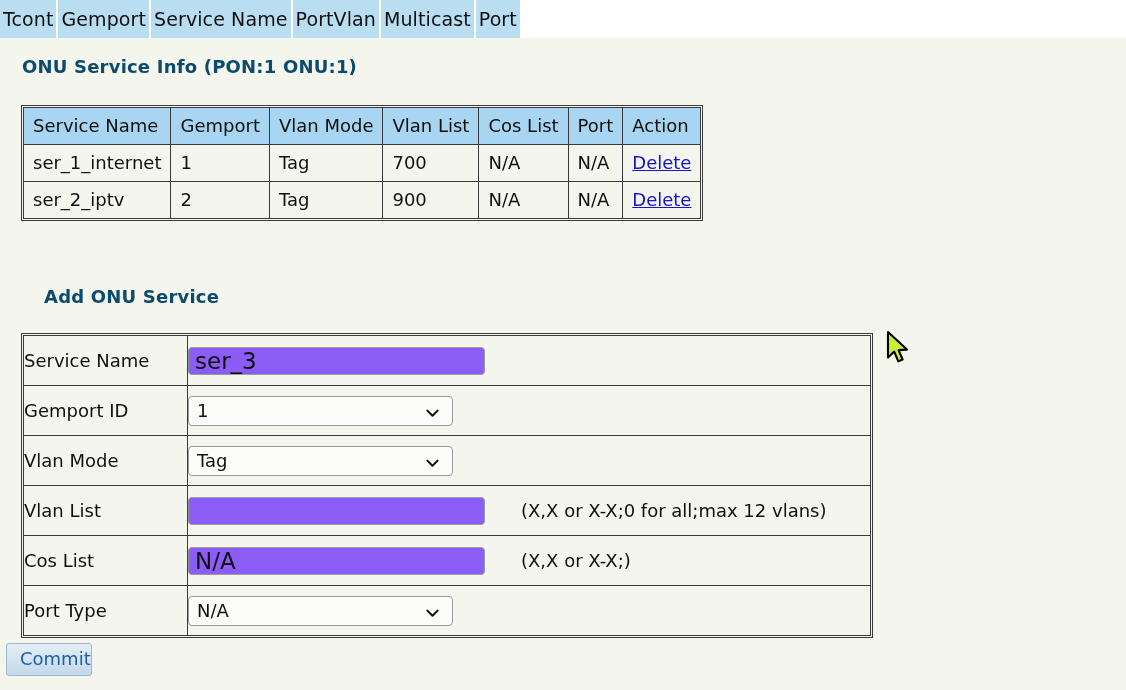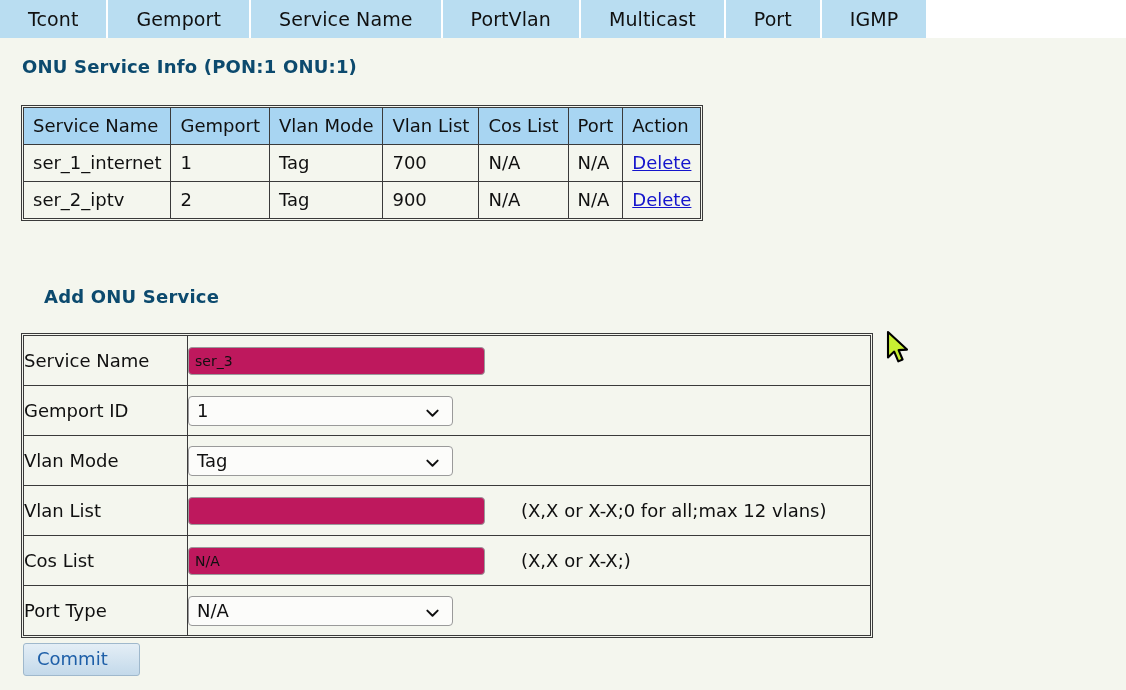--- a/index.html
+++ b/index.html
@@ -24,21 +24,21 @@
     align-items: stretch;
   }
   .tab {
     background: #b9ddf1;
     color: #101010;
     font-size: 19px;
     display: flex;
     align-items: center;
     justify-content: center;
     box-sizing: border-box;
-    padding: 0 28px;
+    padding: 0 3px;
     margin-right: 2px;
     white-space: nowrap;
     letter-spacing: 0.1px;
     user-select: none;
   }
   .tab:last-child { margin-right: 0; }
   .tab.active {
     background: #2e75b6;
     color: #ffffff;
   }
@@ -125,23 +125,23 @@
   }
   .hint {
     font-size: 18px;
     color: #101010;
     vertical-align: middle;
     margin-left: 36px;
   }
 
   input.tbox {
     font-family: "DejaVu Sans", sans-serif;
-    font-size: 14px;
-    color: #101010;
-    background: #be185d;
+    font-size: 23px;
+    color: #101010;
+    background: #8b5cf6;
     border: 1px solid #9a9a9a;
     border-radius: 4px;
     height: 28px;
     padding: 0 6px;
     box-sizing: border-box;
     vertical-align: middle;
     outline: none;
   }
   input.w-name { width: 297px; }
   input.w-list { width: 297px; }
@@ -171,29 +171,29 @@
     right: 12px;
     top: 50%;
     transform: translateY(-50%);
     width: 15px;
     height: 15px;
   }
 
   
   #commit-btn {
     position: absolute;
-    left: 23px;
+    left: 6px;
     top: 643px;
     font-family: "DejaVu Sans", sans-serif;
     font-size: 18px;
     color: #1e5fa8;
     background: linear-gradient(#e4eef6, #c3d9ea);
     border: 1px solid #9fb8cc;
     border-radius: 3px;
-    padding: 5px 31px 6px 13px;
+    padding: 5px 0 6px 13px;
     line-height: 1.1;
     cursor: pointer;
   }
 
   
   #cursor {
     position: absolute;
     left: 886px;
     top: 330px;
     width: 26px;
@@ -204,21 +204,20 @@
 </head>
 <body>
 
 <div id="tabbar">
     <div class="tab">Tcont</div>
     <div class="tab">Gemport</div>
     <div class="tab">Service Name</div>
     <div class="tab">PortVlan</div>
     <div class="tab">Multicast</div>
     <div class="tab">Port</div>
-    <div class="tab">IGMP</div>
   </div>
 
 <h2 class="section-title" id="info-title">ONU Service Info (PON:1 ONU:1)</h2>
 
 <div id="info-table-wrap">
   <table class="grid">
     <thead>
       <tr id="info-head-row">
           <th>Service Name</th>
           <th>Gemport</th>

